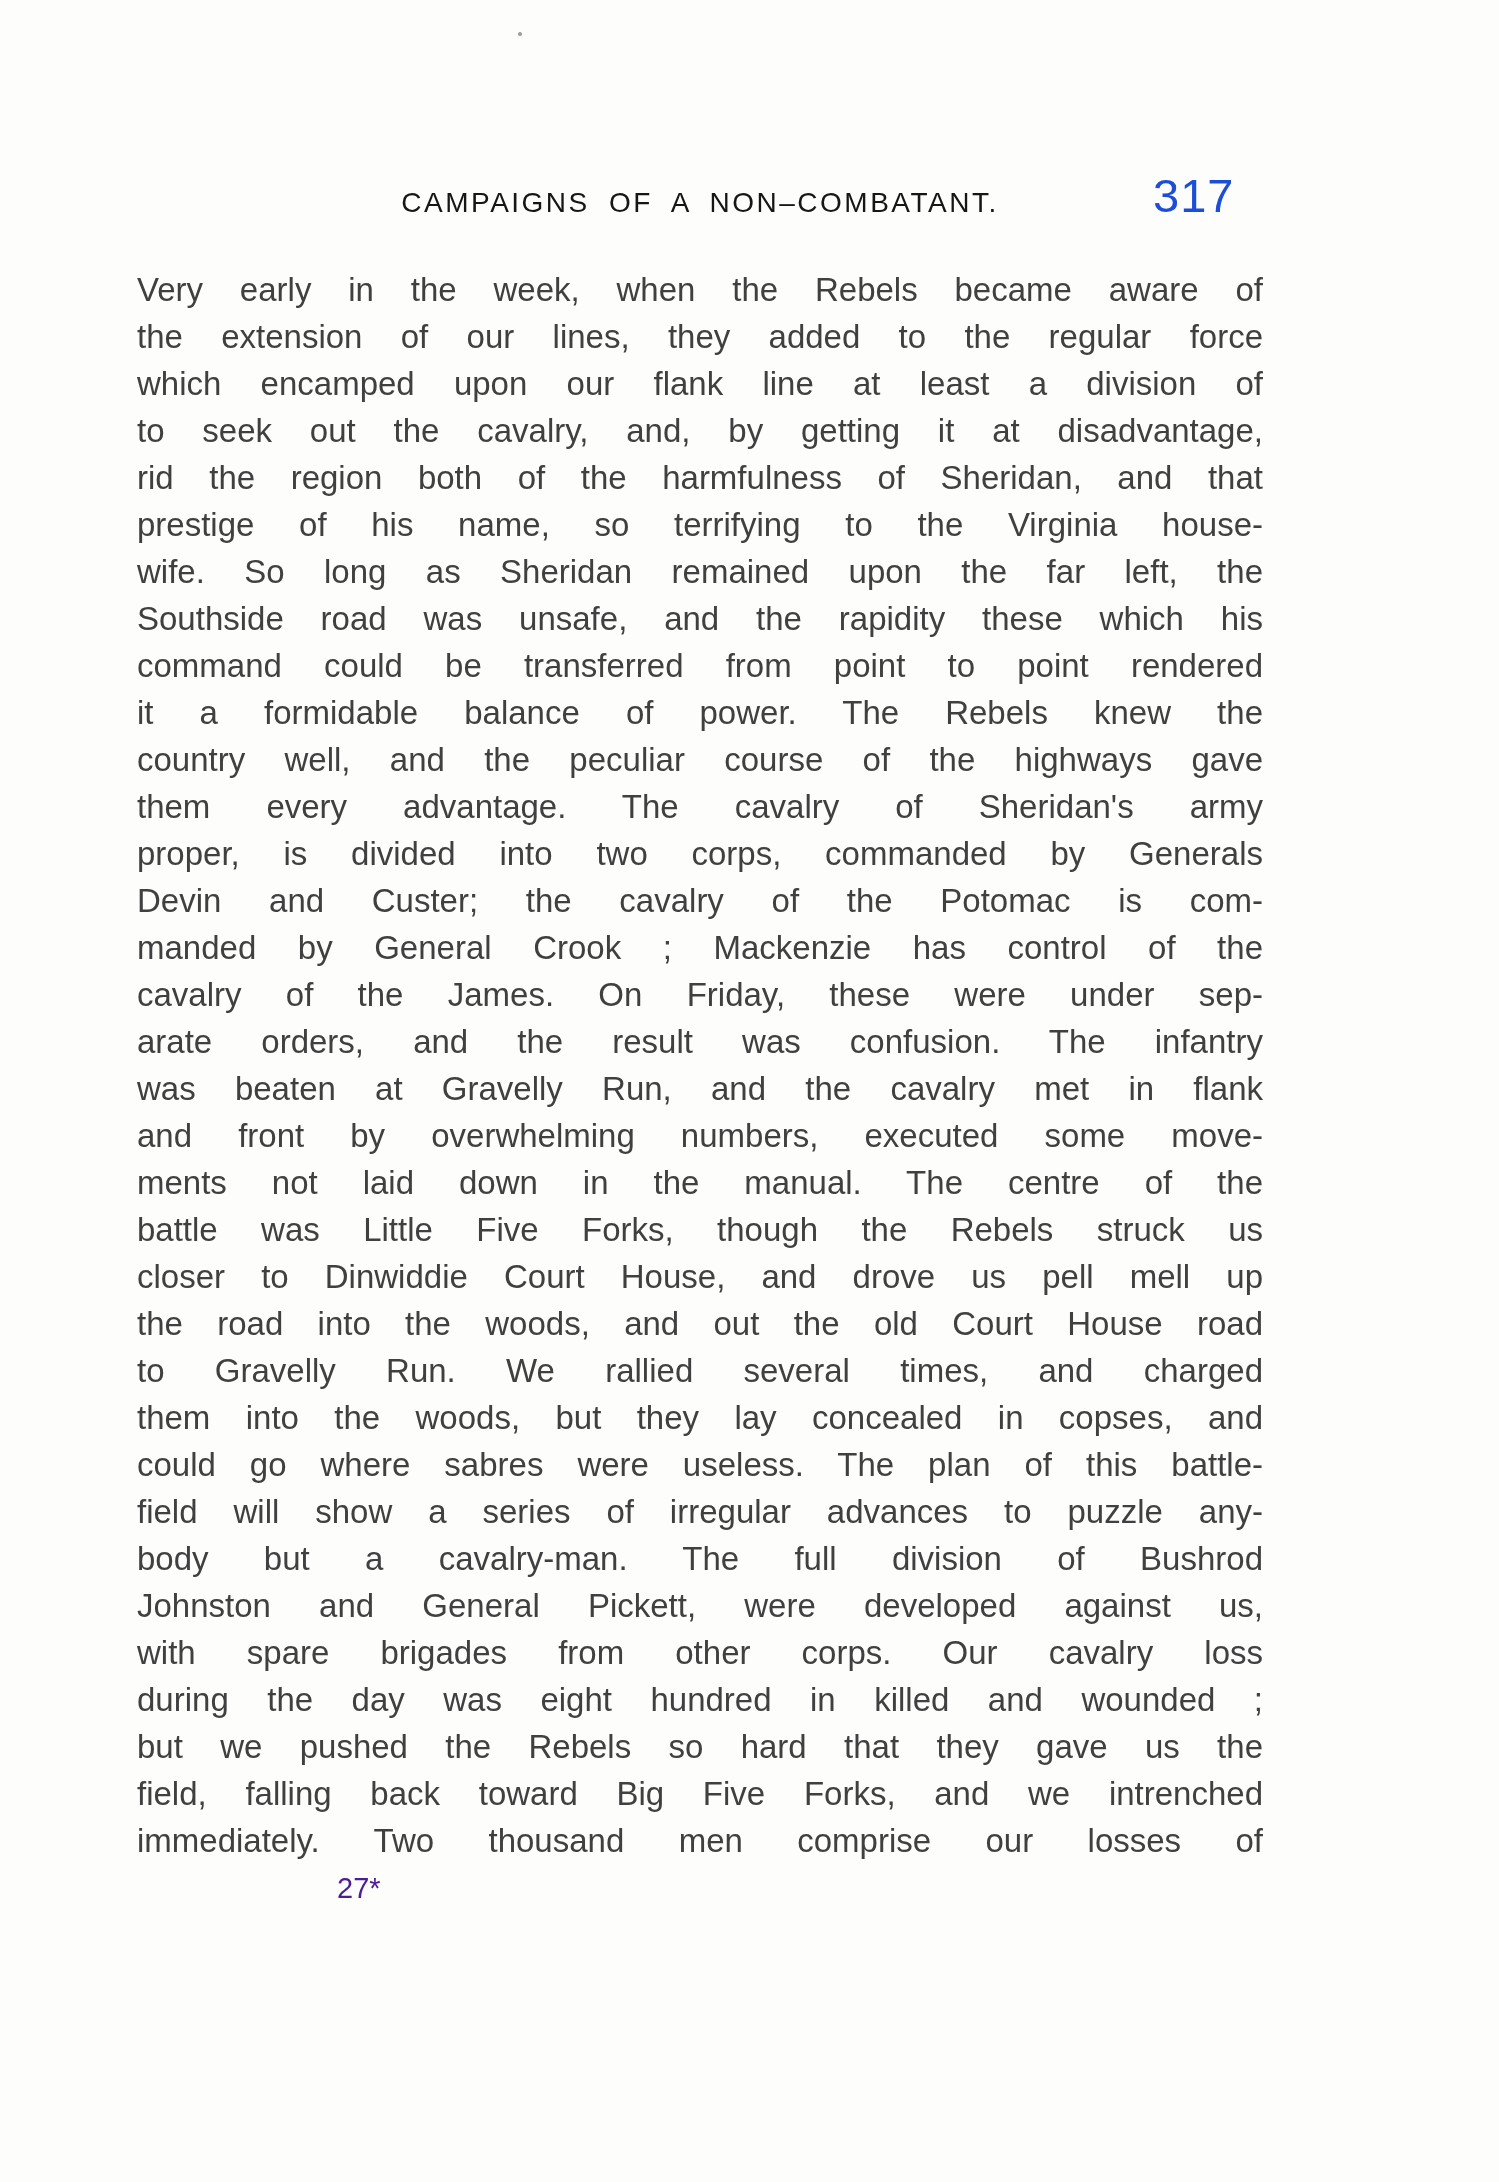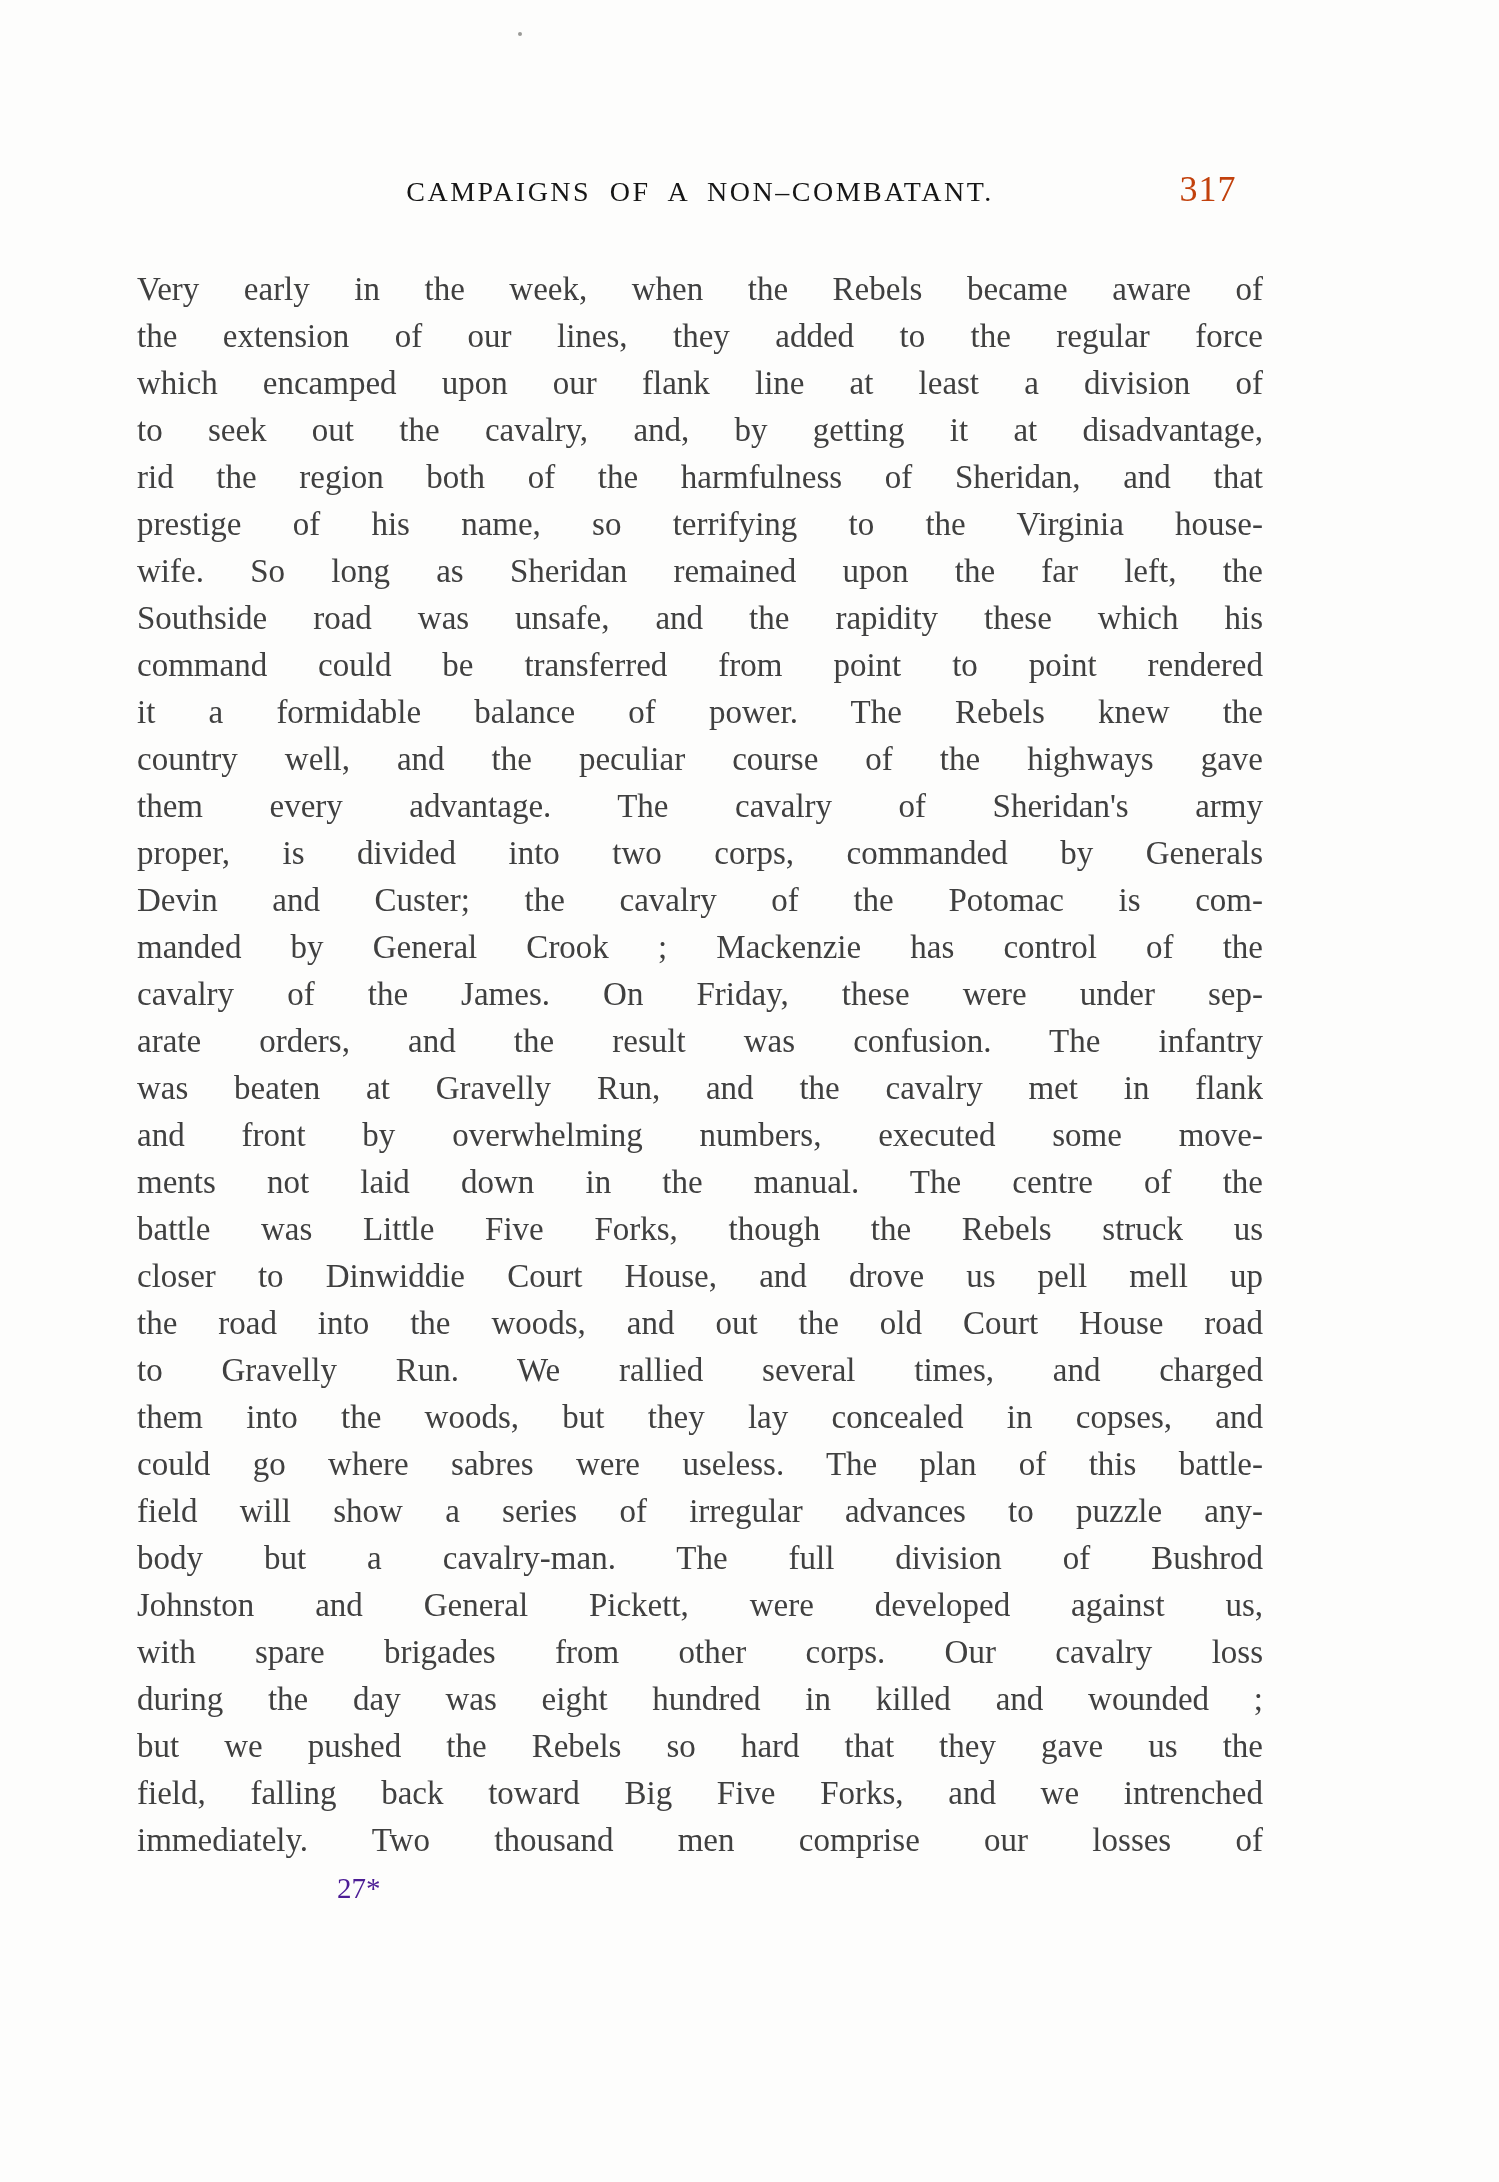--- a/index.html
+++ b/index.html
@@ -7,21 +7,21 @@
     padding: 0;
     background: #f4f4f2;
   }
   .page {
     position: relative;
     width: 1499px;
     height: 2182px;
     margin: 0 auto;
     background: #fdfdfc;
     color: #1b1b1b;
-    font-family: Liberation Serif, serif;
+    font-family: Liberation Sans, sans-serif;
     overflow: hidden;
   }
   .scan-artifact {
     position: absolute;
     top: 32px;
     left: 518px;
     width: 4px;
     height: 4px;
     border-radius: 50%;
     background: #9a9a97;
@@ -38,24 +38,24 @@
   .running-title {
     grid-column: 2;
     text-align: center;
     font-size: 28px;
     letter-spacing: 2.5px;
     word-spacing: 9px;
     color: #161616;
   }
   .page-number {
     grid-column: 3;
-    text-align: center;
-    font-size: 36px;
+    text-align: left;
+    font-size: 47px;
     letter-spacing: 1px;
-    color: #c2410c;
+    color: #1d4ed8;
   }
   .body-text {
     position: absolute;
     top: 266px;
     left: 137px;
     width: 1126px;
   }
   .line {
     font-size: 33px;
     line-height: 47px;

